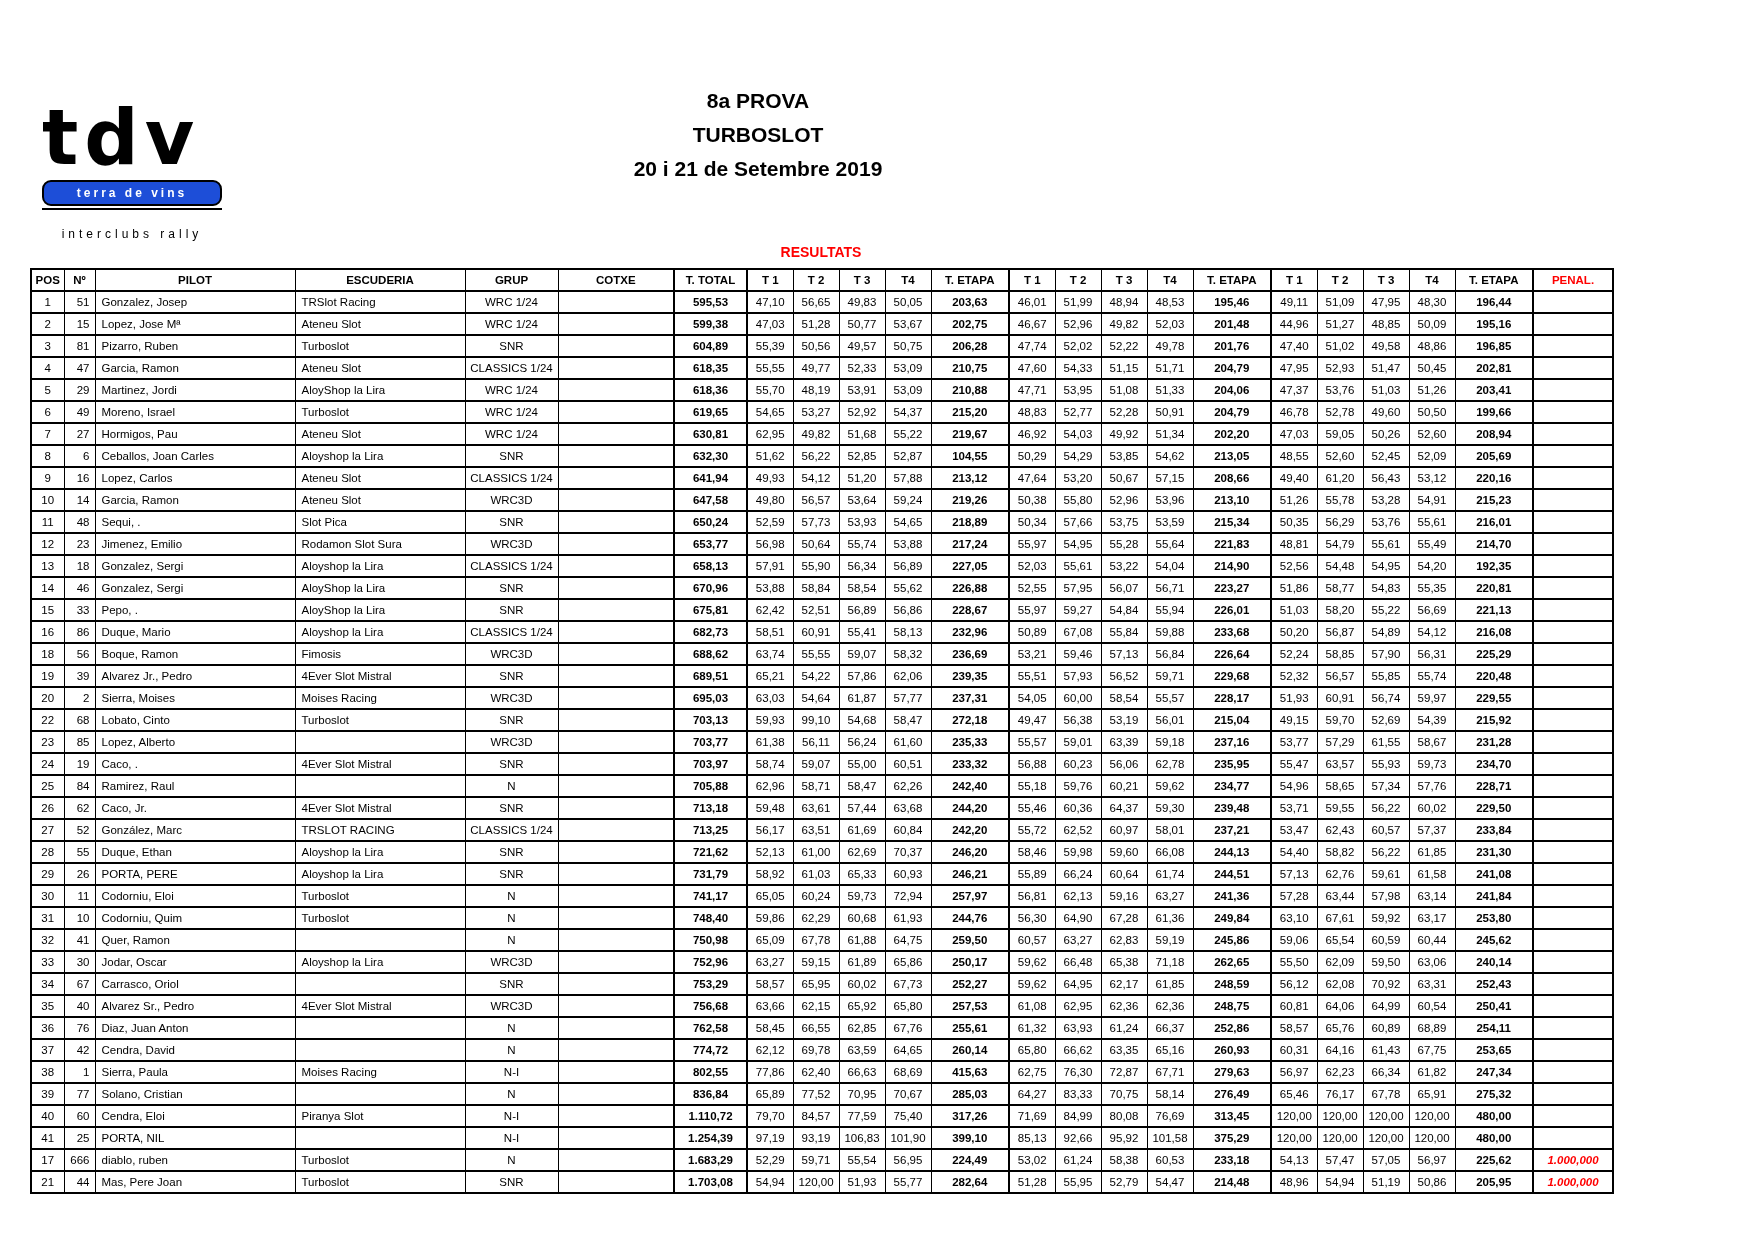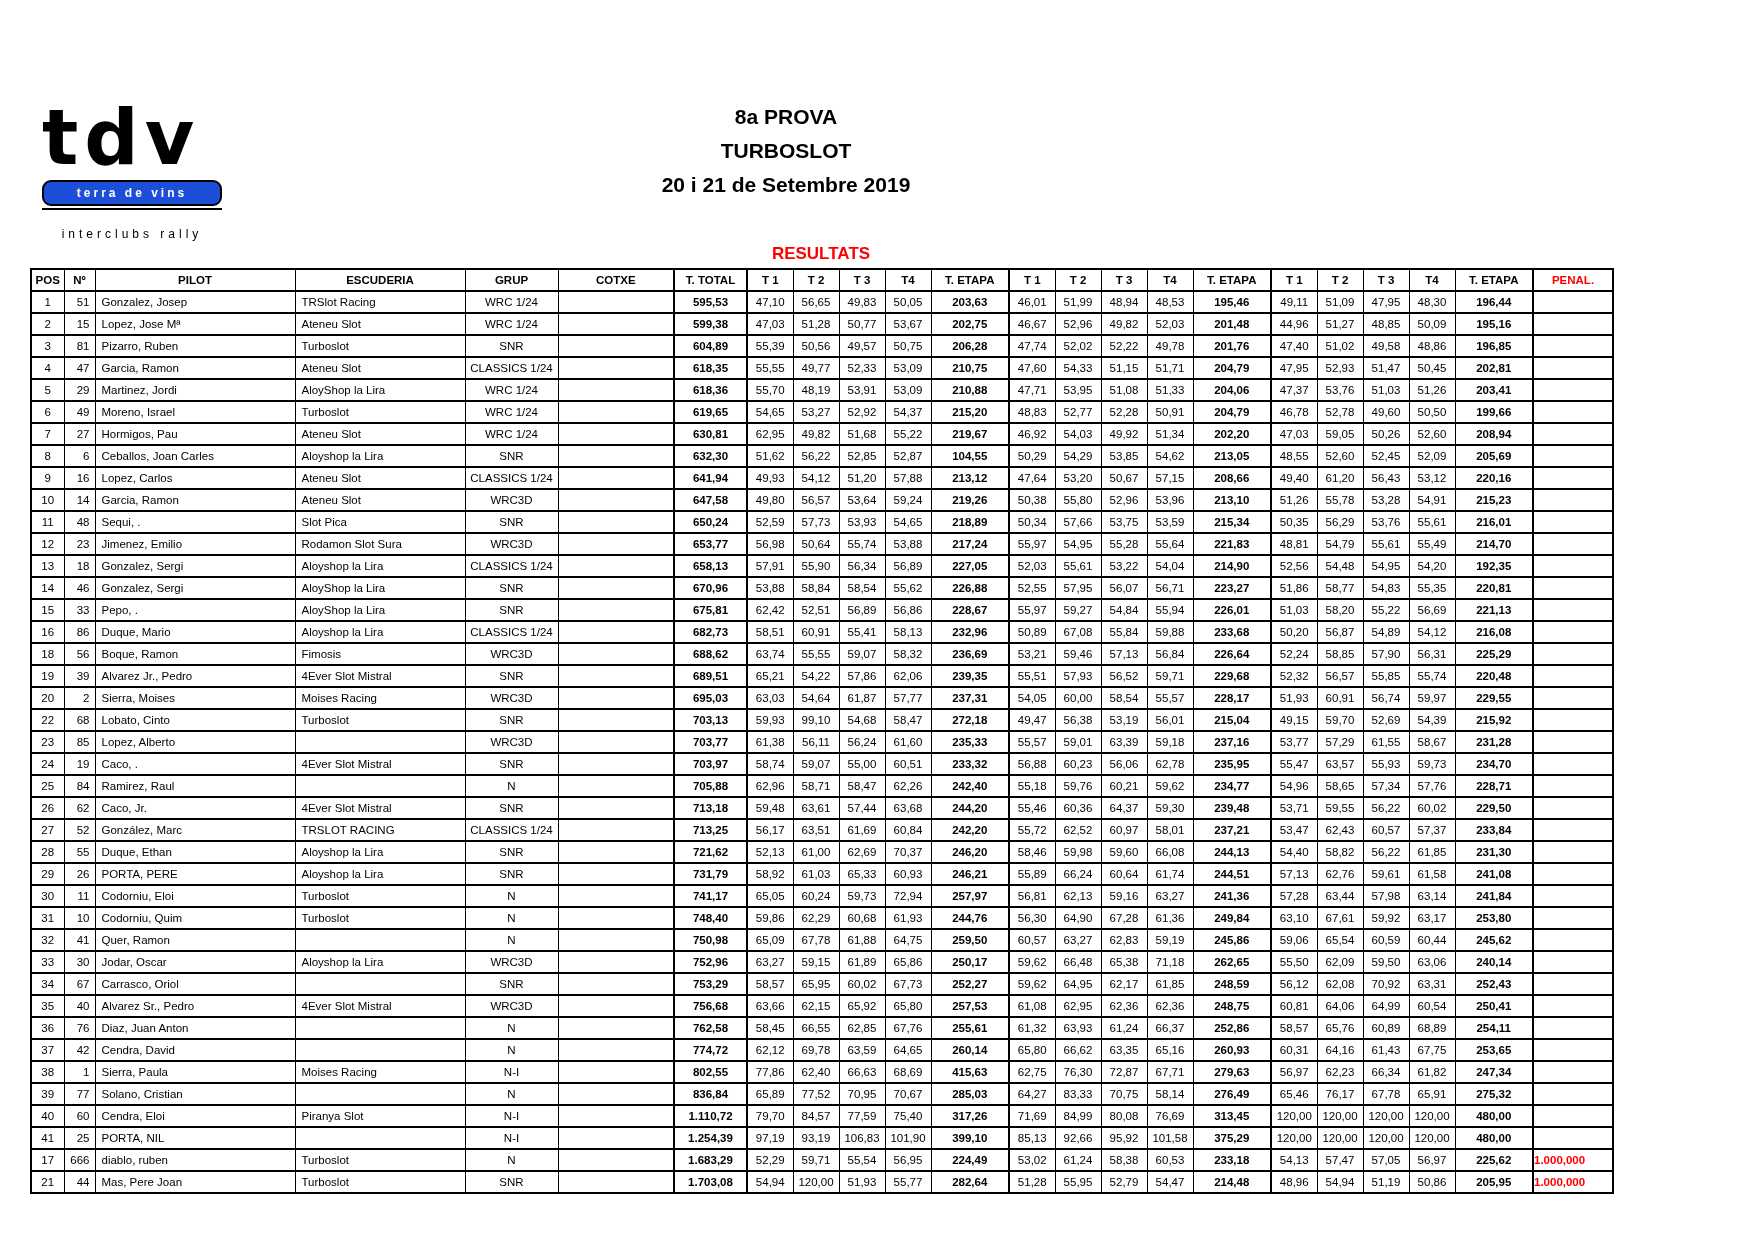--- a/index.html
+++ b/index.html
@@ -6,43 +6,43 @@
   body{position:relative;width:1755px;height:1240px;font-family:"Liberation Sans",sans-serif;color:#000;overflow:hidden;}
 
   
   .logo{position:absolute;left:42px;top:100px;width:230px;}
   .logo-acronym{font-family:"DejaVu Sans",sans-serif;font-weight:bold;font-size:76px;line-height:76px;letter-spacing:6px;color:#000;}
   .logo-pill{margin-top:4px;background:#1d4ed8;color:#fff;border-radius:9px;width:176px;text-align:center;
              font-weight:bold;font-size:12px;letter-spacing:3px;padding:4px 0;border:2px solid #000;}
   .logo-sub{margin-top:2px;width:180px;text-align:center;font-size:12px;letter-spacing:4px;color:#000;border-top:2px solid #000;padding-top:17px;}
 
   
-  .title-block{position:absolute;left:0;top:100px;width:1516px;text-align:center;padding-left:28px;}
+  .title-block{position:absolute;left:0;top:84px;width:1516px;text-align:center;}
   .title-line{font-weight:bold;font-size:21px;line-height:34px;}
-  .results-label{position:absolute;left:30px;top:244px;width:1582px;text-align:center;font-weight:bold;font-size:17px;}
+  .results-label{position:absolute;left:30px;top:244px;width:1582px;text-align:center;font-weight:bold;font-size:14px;}
 
   
   .results-table{position:absolute;left:30px;top:268px;border-collapse:collapse;table-layout:fixed;width:1582px;
                  border:2.5px solid #000;font-size:11.5px;}
   .results-table th,.results-table td{border:1px solid #000;padding:0;overflow:hidden;white-space:nowrap;}
   .results-table td{border-top-width:2px;height:20px;}
   .results-table thead th{border-bottom-width:2px;}
   .thick-l{border-left-width:2.5px !important;}
   .gh{height:28px;font-weight:bold;font-size:15px;}
   .ch{height:20px;font-weight:bold;font-size:11.5px;}
   .red{color:#FF0000;}
   .c-pos{text-align:center;}
   .c-num{text-align:right;padding-right:5px !important;}
   .c-pilot,.c-esc{text-align:left;padding-left:6px !important;}
   .c-grup{text-align:center;}
   .c-cotxe{text-align:center;}
   .c-total{text-align:center;font-weight:bold;}
   .c-t{text-align:center;}
   .c-te{text-align:center;font-weight:bold;}
-  .c-penal{text-align:left;font-weight:bold;color:#FF0000;}
+  .c-penal{text-align:center;font-weight:bold;color:#FF0000;font-style:italic;}
 </style>
 </head>
 <body>
 
 <div class="logo">
   <div class="logo-acronym">tdv</div>
   <div class="logo-pill">terra de vins</div>
   <div class="logo-sub">interclubs rally</div>
 </div>
 

